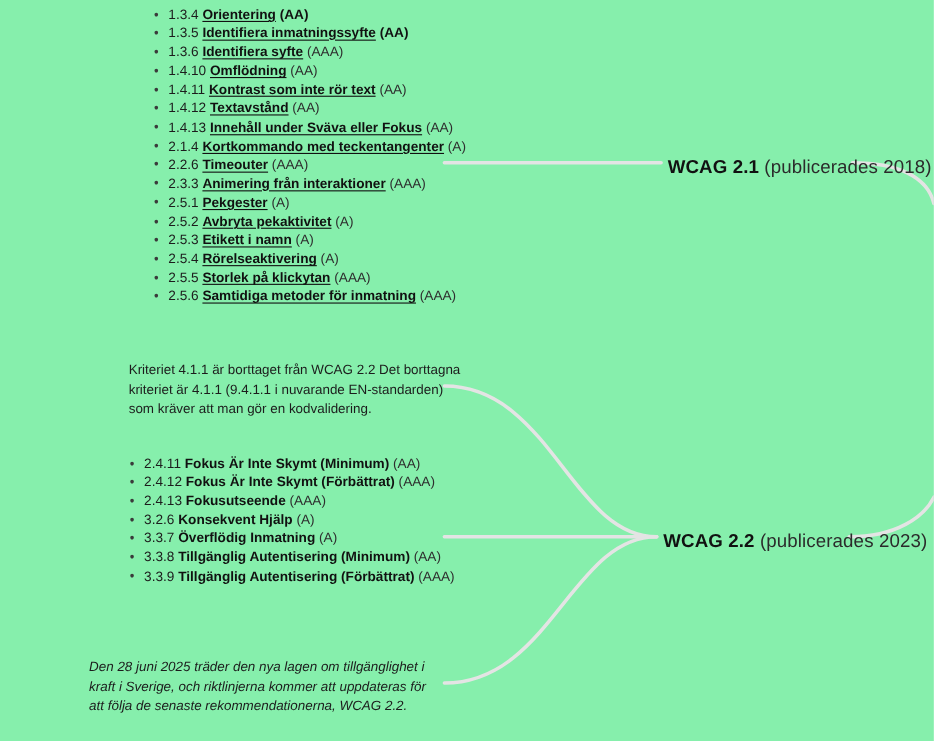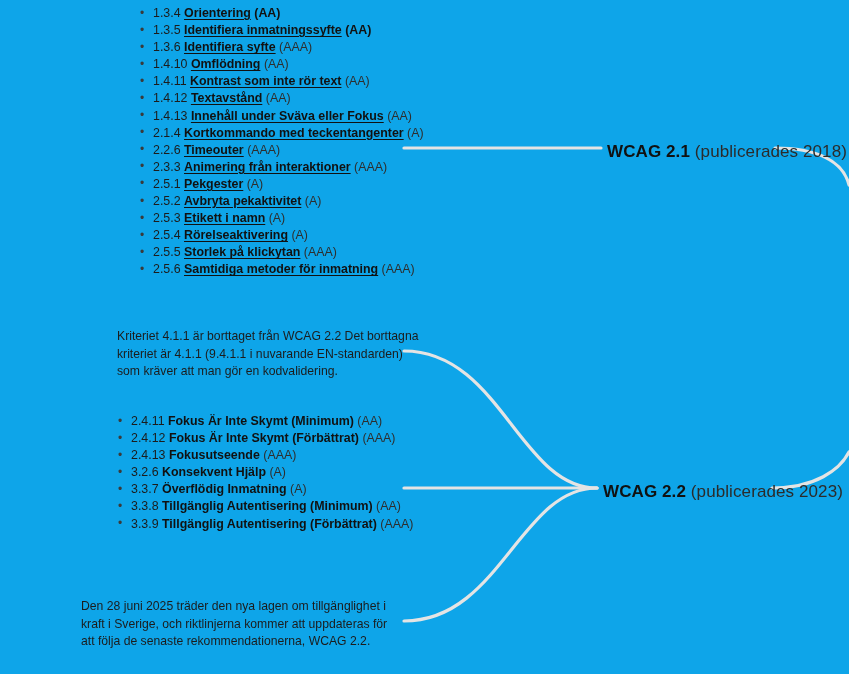--- a/index.html
+++ b/index.html
@@ -7,21 +7,21 @@
     margin: 0; padding: 0;
     width: 849px; height: 674px;
     background: #f8f8f8;
     font-family: "Liberation Sans", sans-serif;
     overflow: hidden;
   }
   #canvas {
     position: relative;
     width: 849px;
     height: 674px;
-    background: #0ea5e9;
+    background: #86efac;
   }
   #edges {
     position: absolute;
     left: 0; top: 0;
     width: 849px; height: 674px;
     pointer-events: none;
   }
 
   
   .node-label {
@@ -78,21 +78,21 @@
   
   .para {
     position: absolute;
     margin: 0;
     width: 310px;
     font-size: 12.2px;
     line-height: 17.6px;
     color: #1c1c1c;
   }
   #para-removed { left: 81px; top: 328px; margin-left: 36px; }
-  #para-law     { left: 81px; top: 598px; }
+  #para-law     { left: 81px; top: 598px; font-style: italic; }
 </style>
 </head>
 <body>
 
 <div id="canvas">
 
   <svg id="edges" viewBox="0 0 849 674" xmlns="http://www.w3.org/2000/svg">
     <g fill="none" stroke="#e4e4e4" stroke-width="3.2" stroke-linecap="round">
 
       <path d="M 404 148 L 601 148"></path>

